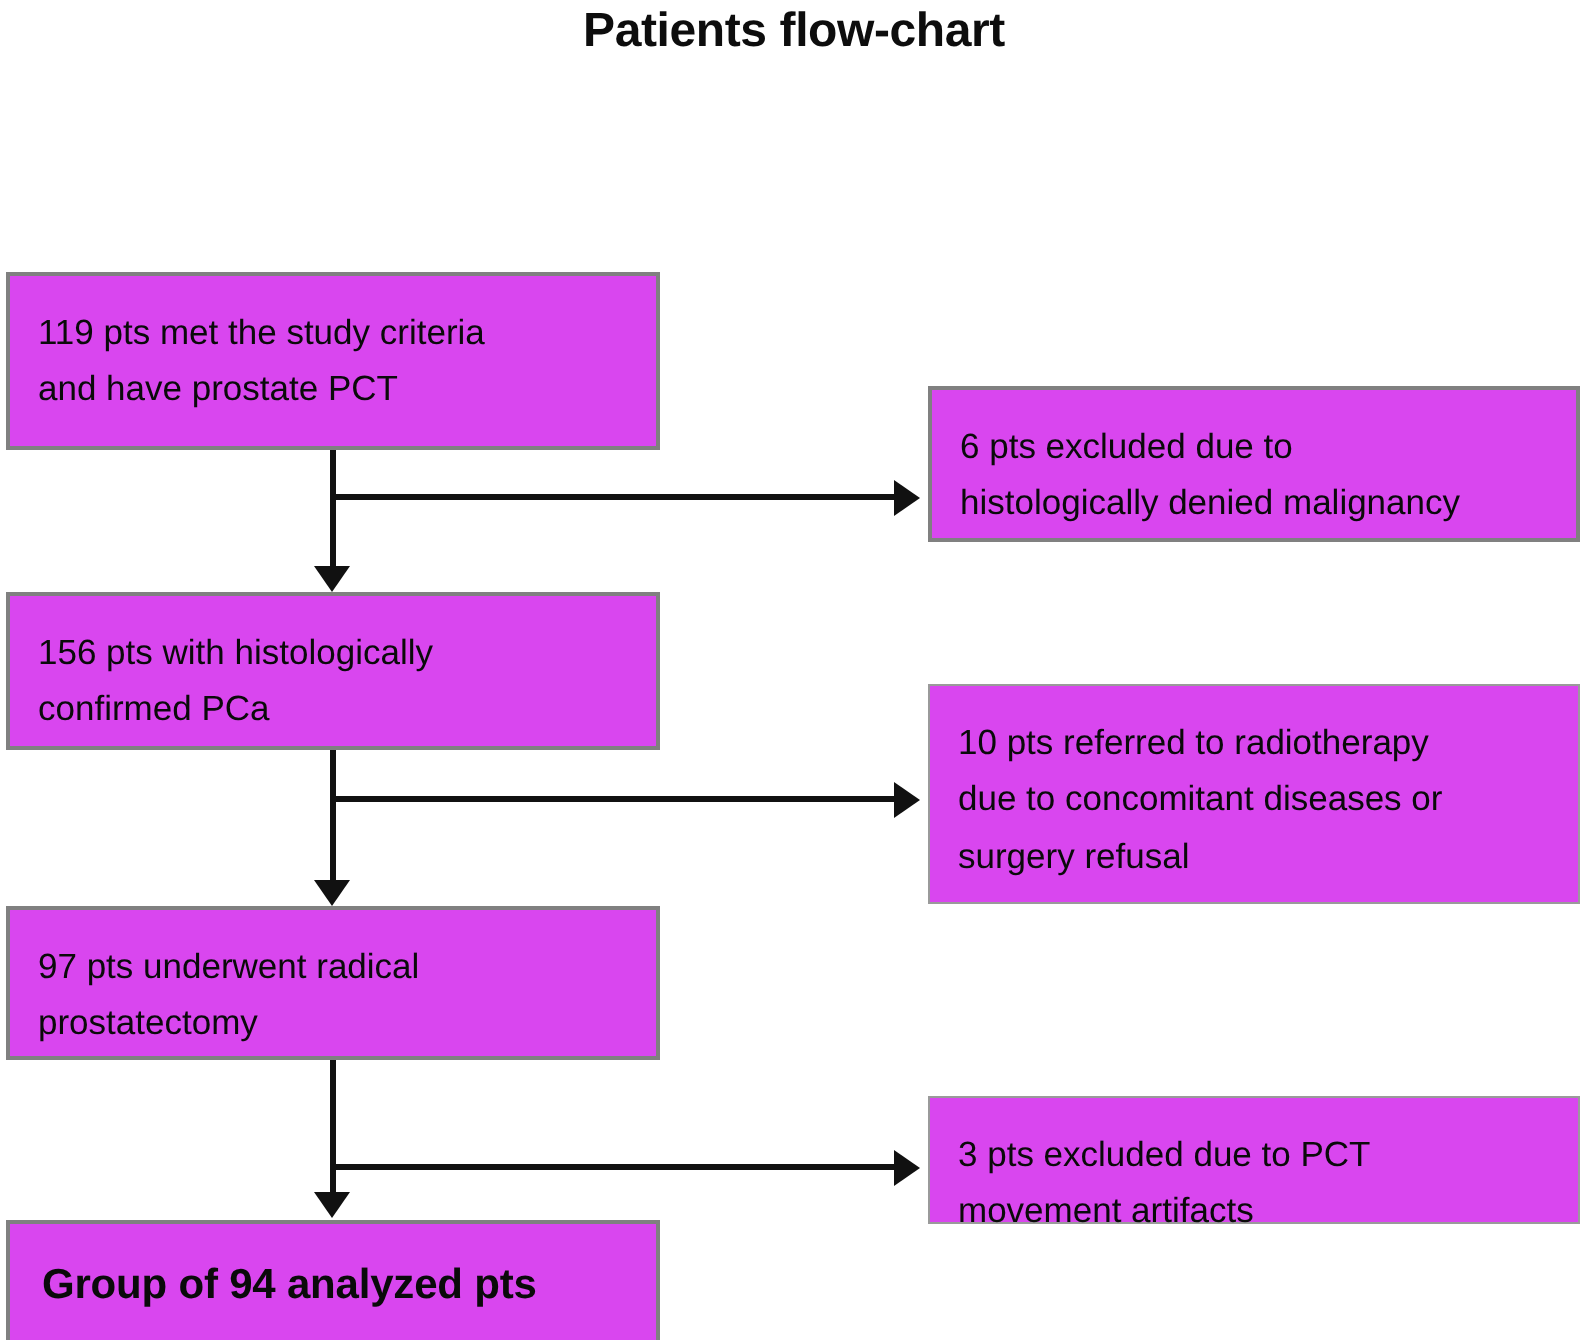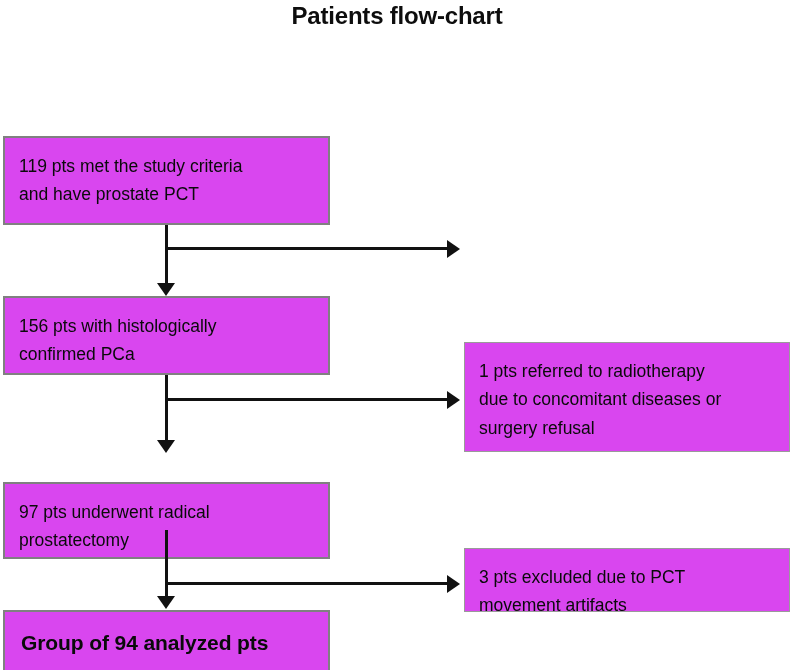--- a/index.html
+++ b/index.html
@@ -97,32 +97,36 @@
   <div class="node n-main" style="top:136px; height:89px;">
     <span class="node-text">119 pts met the study criteria
 and have prostate PCT</span>
   </div>
 
   <div class="node n-main" style="top:296px; height:79px;">
     <span class="node-text">156 pts with histologically
 confirmed PCa</span>
   </div>
 
-  <div class="node n-main" style="top:453px; height:77px;margin-top:29px;">
+  <div class="node n-main" style="top:453px; height:77px;">
     <span class="node-text">97 pts underwent radical
 prostatectomy</span>
   </div>
 
   <div class="node n-main emphasis" style="top:610px; height:62px;">
     <span class="node-text">Group of 94 analyzed pts</span>
   </div>
 
+  <div class="node n-side" style="top:193px; height:78px;">
+    <span class="node-text">6 pts excluded due to
+histologically denied malignancy</span>
+  </div>
 
   <div class="node n-side thin-border" style="top:342px; height:110px;">
-    <span class="node-text">1 pts referred to radiotherapy
+    <span class="node-text">10 pts referred to radiotherapy
 due to concomitant diseases or
 surgery refusal</span>
   </div>
 
   <div class="node n-side thin-border" style="top:548px; height:64px;">
     <span class="node-text">3 pts excluded due to PCT
 movement artifacts</span>
   </div>
 
   <div class="conn vline" style="left:165px; top:225px; height:62px;"></div>

